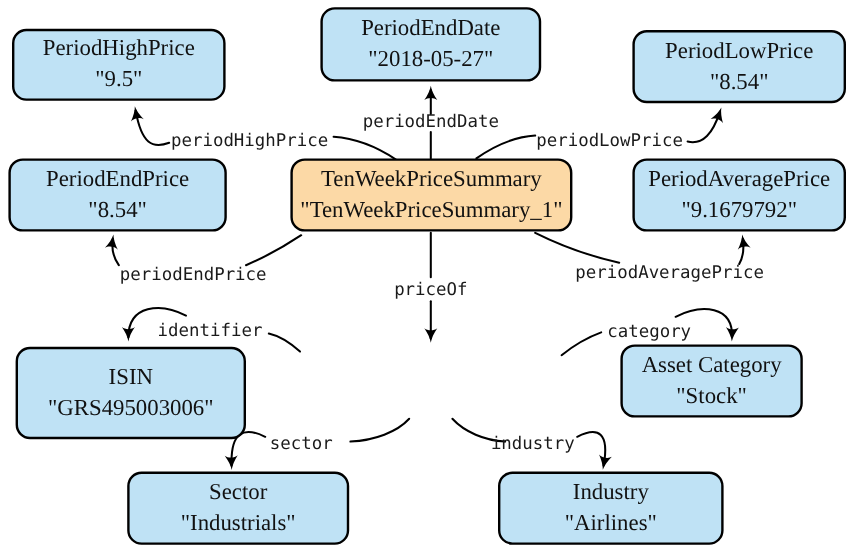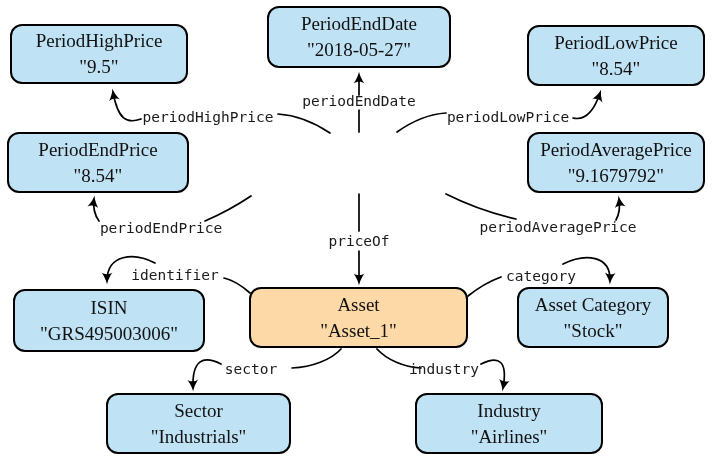--- a/index.html
+++ b/index.html
@@ -14,21 +14,21 @@
   .edge-path{fill:none;stroke:var(--edge-line,#000);stroke-width:1.7;stroke-linecap:round;}
   .edge-label{font-family:"DejaVu Sans Mono", monospace;font-size:14.5px;fill:#1a1a1a;
               text-anchor:middle;}
   
   .n0{left:10px;top:24px;width:178px;height:60px;}
   .n1{left:267px;top:6px;width:184px;height:62px;}
   .n2{left:527px;top:25px;width:178px;height:61px;}
   .n3{left:7px;top:132px;width:182px;height:61px;}
   .n4{left:242px;top:132px;width:235px;height:61px;}
   .n5{left:527px;top:132px;width:178px;height:61px;}
-  .n6{left:13px;top:289px;width:192px;height:63px;}
+  .n6{left:13px;top:289px;width:192px;height:77px;}
   .n7{left:249px;top:287px;width:219px;height:61px;}
   .n8{left:517px;top:287px;width:152px;height:61px;}
   .n9{left:106px;top:393px;width:185px;height:61px;}
   .n10{left:415px;top:393px;width:188px;height:61px;}
 </style>
 </head>
 <body>
 
 <div class="canvas">
 
@@ -93,35 +93,35 @@
   <div class="node blue n2">
     <div>PeriodLowPrice</div>
     <div>"8.54"</div>
   </div>
 
   <div class="node blue n3">
     <div>PeriodEndPrice</div>
     <div>"8.54"</div>
   </div>
 
+  <div class="node orange n4">
+    <div>TenWeekPriceSummary</div>
+    <div>"TenWeekPriceSummary_1"</div>
+  </div>
 
   <div class="node blue n5">
     <div>PeriodAveragePrice</div>
     <div>"9.1679792"</div>
   </div>
 
   <div class="node blue n6">
     <div>ISIN</div>
     <div>"GRS495003006"</div>
   </div>
 
-  <div class="node orange n7">
-    <div>Asset</div>
-    <div>"Asset_1"</div>
-  </div>
 
   <div class="node blue n8">
     <div>Asset Category</div>
     <div>"Stock"</div>
   </div>
 
   <div class="node blue n9">
     <div>Sector</div>
     <div>"Industrials"</div>
   </div>

